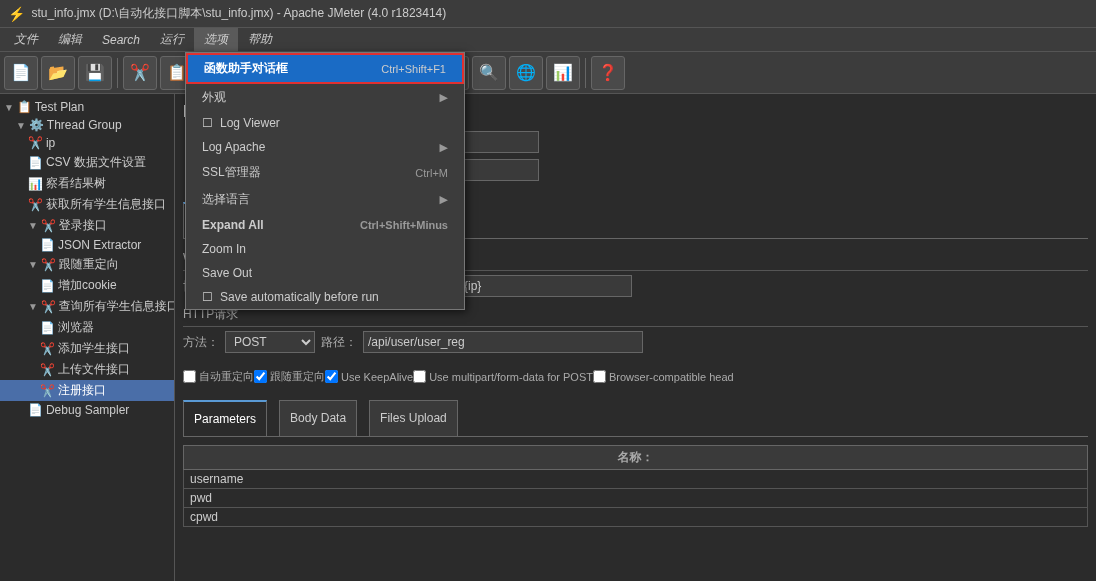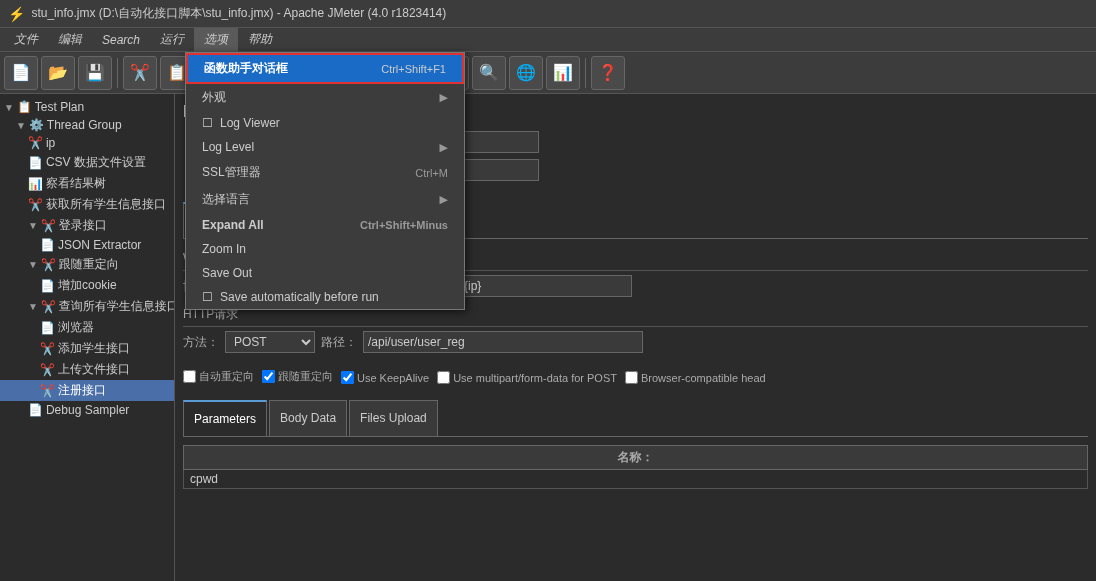--- a/index.html
+++ b/index.html
@@ -149,21 +149,21 @@
       margin-bottom: 8px;
     }
     .tab {
       padding: 10px 10px;
       cursor: pointer;
       font-size: 12px;
       background: #3a3a3a;
       border: 1px solid #666;
       border-bottom: none;
       color: #ccc;
-      margin-right: 2px;
+      margin-right: 12px;
     }
     .tab.active {
       background: #2b2b2b;
       color: white;
       border-top: 2px solid #5a9ad5;
     }
 
     .section-label {
       font-size: 12px;
       color: #aaa;
@@ -198,22 +198,22 @@
     .select-box {
       background: #3a3a3a;
       border: 1px solid #666;
       color: #ccc;
       padding: 2px 4px;
       font-size: 12px;
       height: 22px;
     }
     .checkbox-row {
       display: flex;
-      align-items: flex-end;
-      gap: 8px;
+      align-items: center;
+      gap: 0;
       margin: 16px 0;
       font-size: 11px;
     }
     .checkbox-label {
       display: flex;
       align-items: center;
       gap: 3px;
       color: #aaa;
     }
 
@@ -477,20 +477,26 @@
     </div>
 
     <table class="params-table">
       <thead>
         <tr>
           <th>名称：</th>
         </tr>
       </thead>
       <tbody>
         <tr class="table-row">
+          <td>username</td>
+        </tr>
+        <tr class="table-row">
+          <td>pwd</td>
+        </tr>
+        <tr class="table-row">
           <td>cpwd</td>
         </tr>
       </tbody>
     </table>
   </div>
 </div>
 
 <div id="dropdown-overlay">
   <div class="dropdown-menu">
 
@@ -507,21 +513,21 @@
     </div>
 
     <div class="dropdown-item">
       <span class="dropdown-item-inner">
         <span class="menu-checkbox">☐</span>
         <span>Log Viewer</span>
       </span>
     </div>
 
     <div class="dropdown-item">
-      <span class="dropdown-item-inner">Log Level</span>
+      <span class="dropdown-item-inner">Log Apache</span>
       <span class="dropdown-arrow">▶</span>
     </div>
 
     <div class="dropdown-item">
       <span class="dropdown-item-inner">SSL管理器</span>
       <span class="dropdown-shortcut">Ctrl+M</span>
     </div>
 
     <div class="dropdown-item">
       <span class="dropdown-item-inner">选择语言</span>

